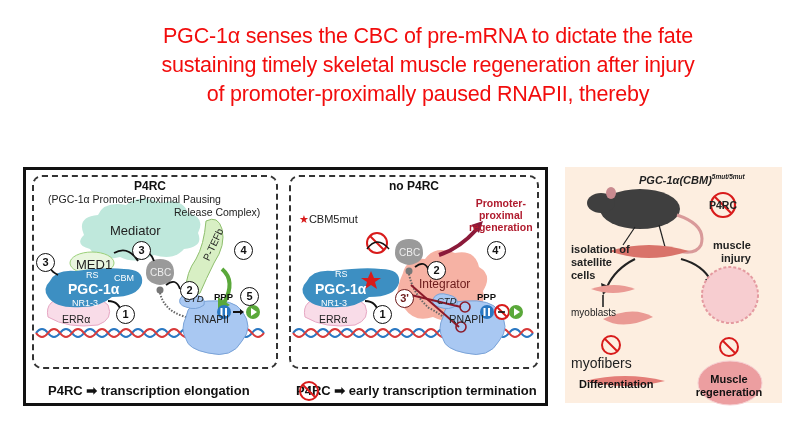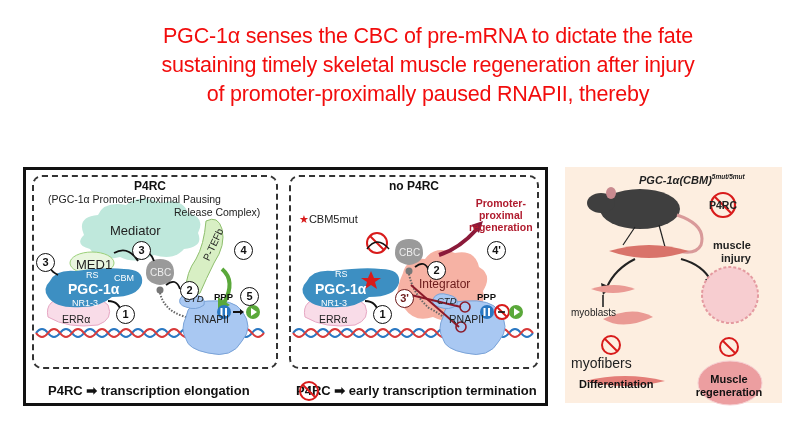--- a/index.html
+++ b/index.html
@@ -224,20 +224,25 @@
     <g>
       <circle cx="164" cy="180" r="9" fill="none" stroke="#d81b1b" stroke-width="2"></circle>
       <line x1="158" y1="174" x2="170" y2="186" stroke="#d81b1b" stroke-width="2"></line>
     </g>
     <ellipse cx="165" cy="216" rx="32" ry="22" fill="#ec9ea0" stroke="#f6cfd2" stroke-width="1"></ellipse>
   </svg>
   <div class="t b" style="left:74px;top:6px;font-size:11px;font-style:italic;color:#222">
     <span>PGC-1α(CBM)</span><sup style="font-size:6.5px">5mut/5mut</sup>
   </div>
   <div class="t b" style="left:144px;top:32px;font-size:10.5px;color:#222">P4RC</div>
+  <div class="t b" style="left:6px;top:76px;font-size:11px;color:#222;line-height:13px">
+    <div>isolation of</div>
+    <div>satellite</div>
+    <div>cells</div>
+  </div>
   <div class="t b" style="left:148px;top:72px;font-size:11px;color:#222;line-height:13px;text-align:right">
     <div>muscle</div>
     <div>injury</div>
   </div>
   <div class="t" style="left:6px;top:140px;font-size:10px;color:#222">myoblasts</div>
   <div class="t" style="left:6px;top:188px;font-size:14px;color:#222">myofibers</div>
   <div class="t b" style="left:14px;top:211px;font-size:11px;color:#111">Differentiation</div>
   <div class="t b" style="left:124px;top:206px;font-size:11px;color:#111;line-height:13px;text-align:center;width:80px">
     <div>Muscle</div>
     <div>regeneration</div>

